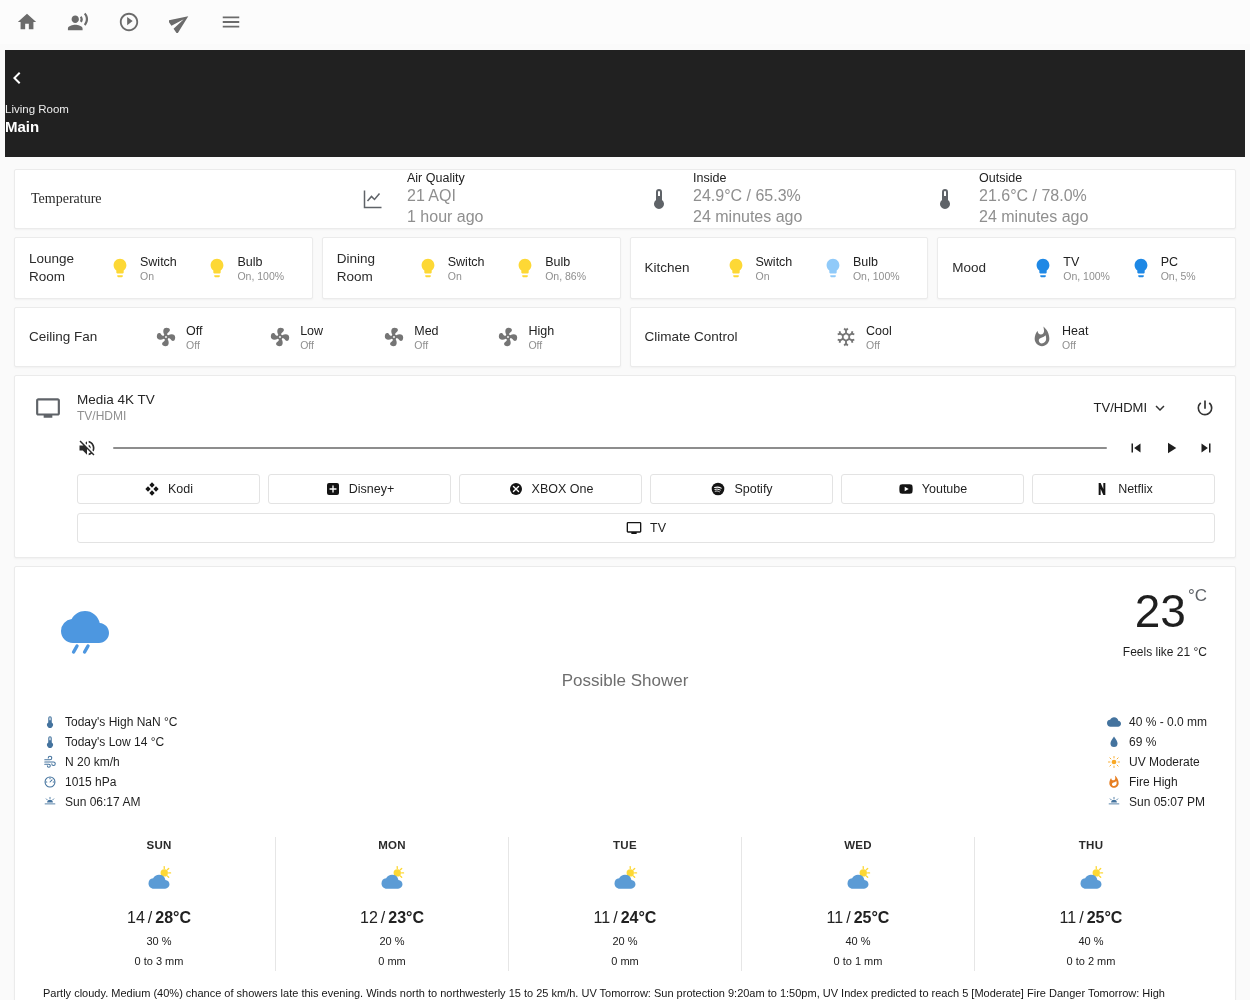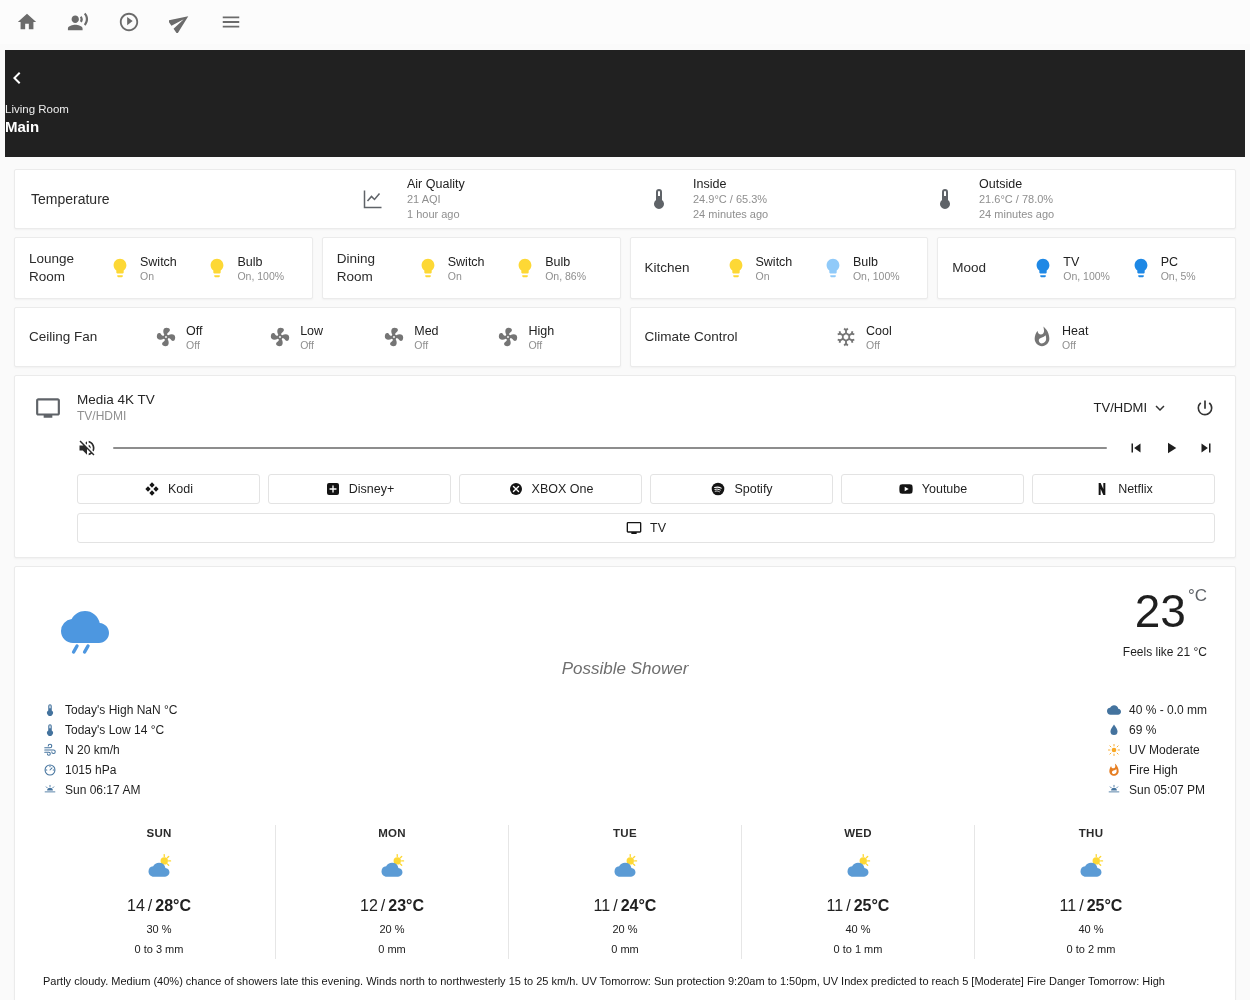--- a/index.html
+++ b/index.html
@@ -25,25 +25,25 @@
   .hero .icon { color:#fff; display:block; margin-bottom:13px; }
   .hero-sub { font-size:11.5px; color:#ededed; }
   .hero-title { font-size:15px; font-weight:bold; margin-top:3px; }
 
   .content { padding:8px 14px 10px; }
   .card { background:#fff; border:1px solid #ebebeb; border-radius:2px; box-shadow:0 1px 2px rgba(0,0,0,.04); }
   .row { display:flex; gap:9px; margin-bottom:8px; }
 
   
   .sensors { height:60px; display:flex; align-items:center; padding:0 16px; margin-bottom:8px; }
-  .card-title { font-size:14px; color:#2b2b2b; }
+  .card-title { font-size:14px; color:#2b2b2b;font-family:Liberation Serif, serif; }
   .sensors .card-title { flex:0 0 330px; }
   .sensor { flex:1; display:flex; align-items:center; gap:22px; }
   .sensor-lbl { font-size:12.5px; color:#212121; margin-bottom:1px; }
-  .sensor-val,.sensor-ago { font-size:11px; color:#8f8f8f; line-height:1.3; }
+  .sensor-val,.sensor-ago { font-size:16px; color:#8f8f8f; line-height:1.3; }
 
   
   .room { flex:1; height:62px; display:flex; align-items:center; padding:0 14px; gap:6px; }
   .room-name { flex:0 0 74px; font-size:13.5px; line-height:1.3; color:#2b2b2b; }
   .device,.mode { flex:1; display:flex; align-items:center; gap:9px; }
   .dev-lbl { font-size:12.5px; color:#212121; }
   .dev-state { font-size:10.5px; color:#8f8f8f; margin-top:1px; }
 
   
   .wide { flex:1; height:60px; display:flex; align-items:center; padding:0 14px; gap:6px; }
@@ -75,21 +75,21 @@
   .tvrow .app-btn { width:100%; }
 
   
   .weather { padding:20px 28px 14px; }
   .weather-top { display:flex; align-items:flex-start; }
   .weather-top > .icon { margin:6px 0 0 10px; }
   .temp-block { margin-left:auto; text-align:right; }
   .big-temp { font-size:46px; color:#1f1f1f; line-height:1; }
   .big-temp .deg { font-size:17px; color:#5f6368; vertical-align:26px; margin-left:2px; }
   .feels { font-size:12px; color:#1f1f1f; margin-top:11px; }
-  .condition { text-align:center; font-size:17px; color:#6e6e6e; margin-top:0px;font-style:italic; }
+  .condition { text-align:center; font-size:17px; color:#6e6e6e; margin-top:12px; }
   .weather-details { display:flex; justify-content:space-between; margin-top:24px; }
   .detail-row { display:flex; align-items:center; gap:8px; margin-bottom:6px; }
   .detail-text { font-size:12px; color:#1f1f1f; }
   .forecast { display:flex; margin-top:22px; }
   .fcol { flex:1; text-align:center; padding:2px 0 4px; }
   .fcol + .fcol { border-left:1px solid #e6e6e6; }
   .fday { font-size:11.5px; font-weight:bold; letter-spacing:.3px; color:#2b2b2b; }
   .fic { margin:14px auto 0; }
   .ftemps { font-size:16px; margin-top:12px; }
   .fhigh { font-weight:bold; }

